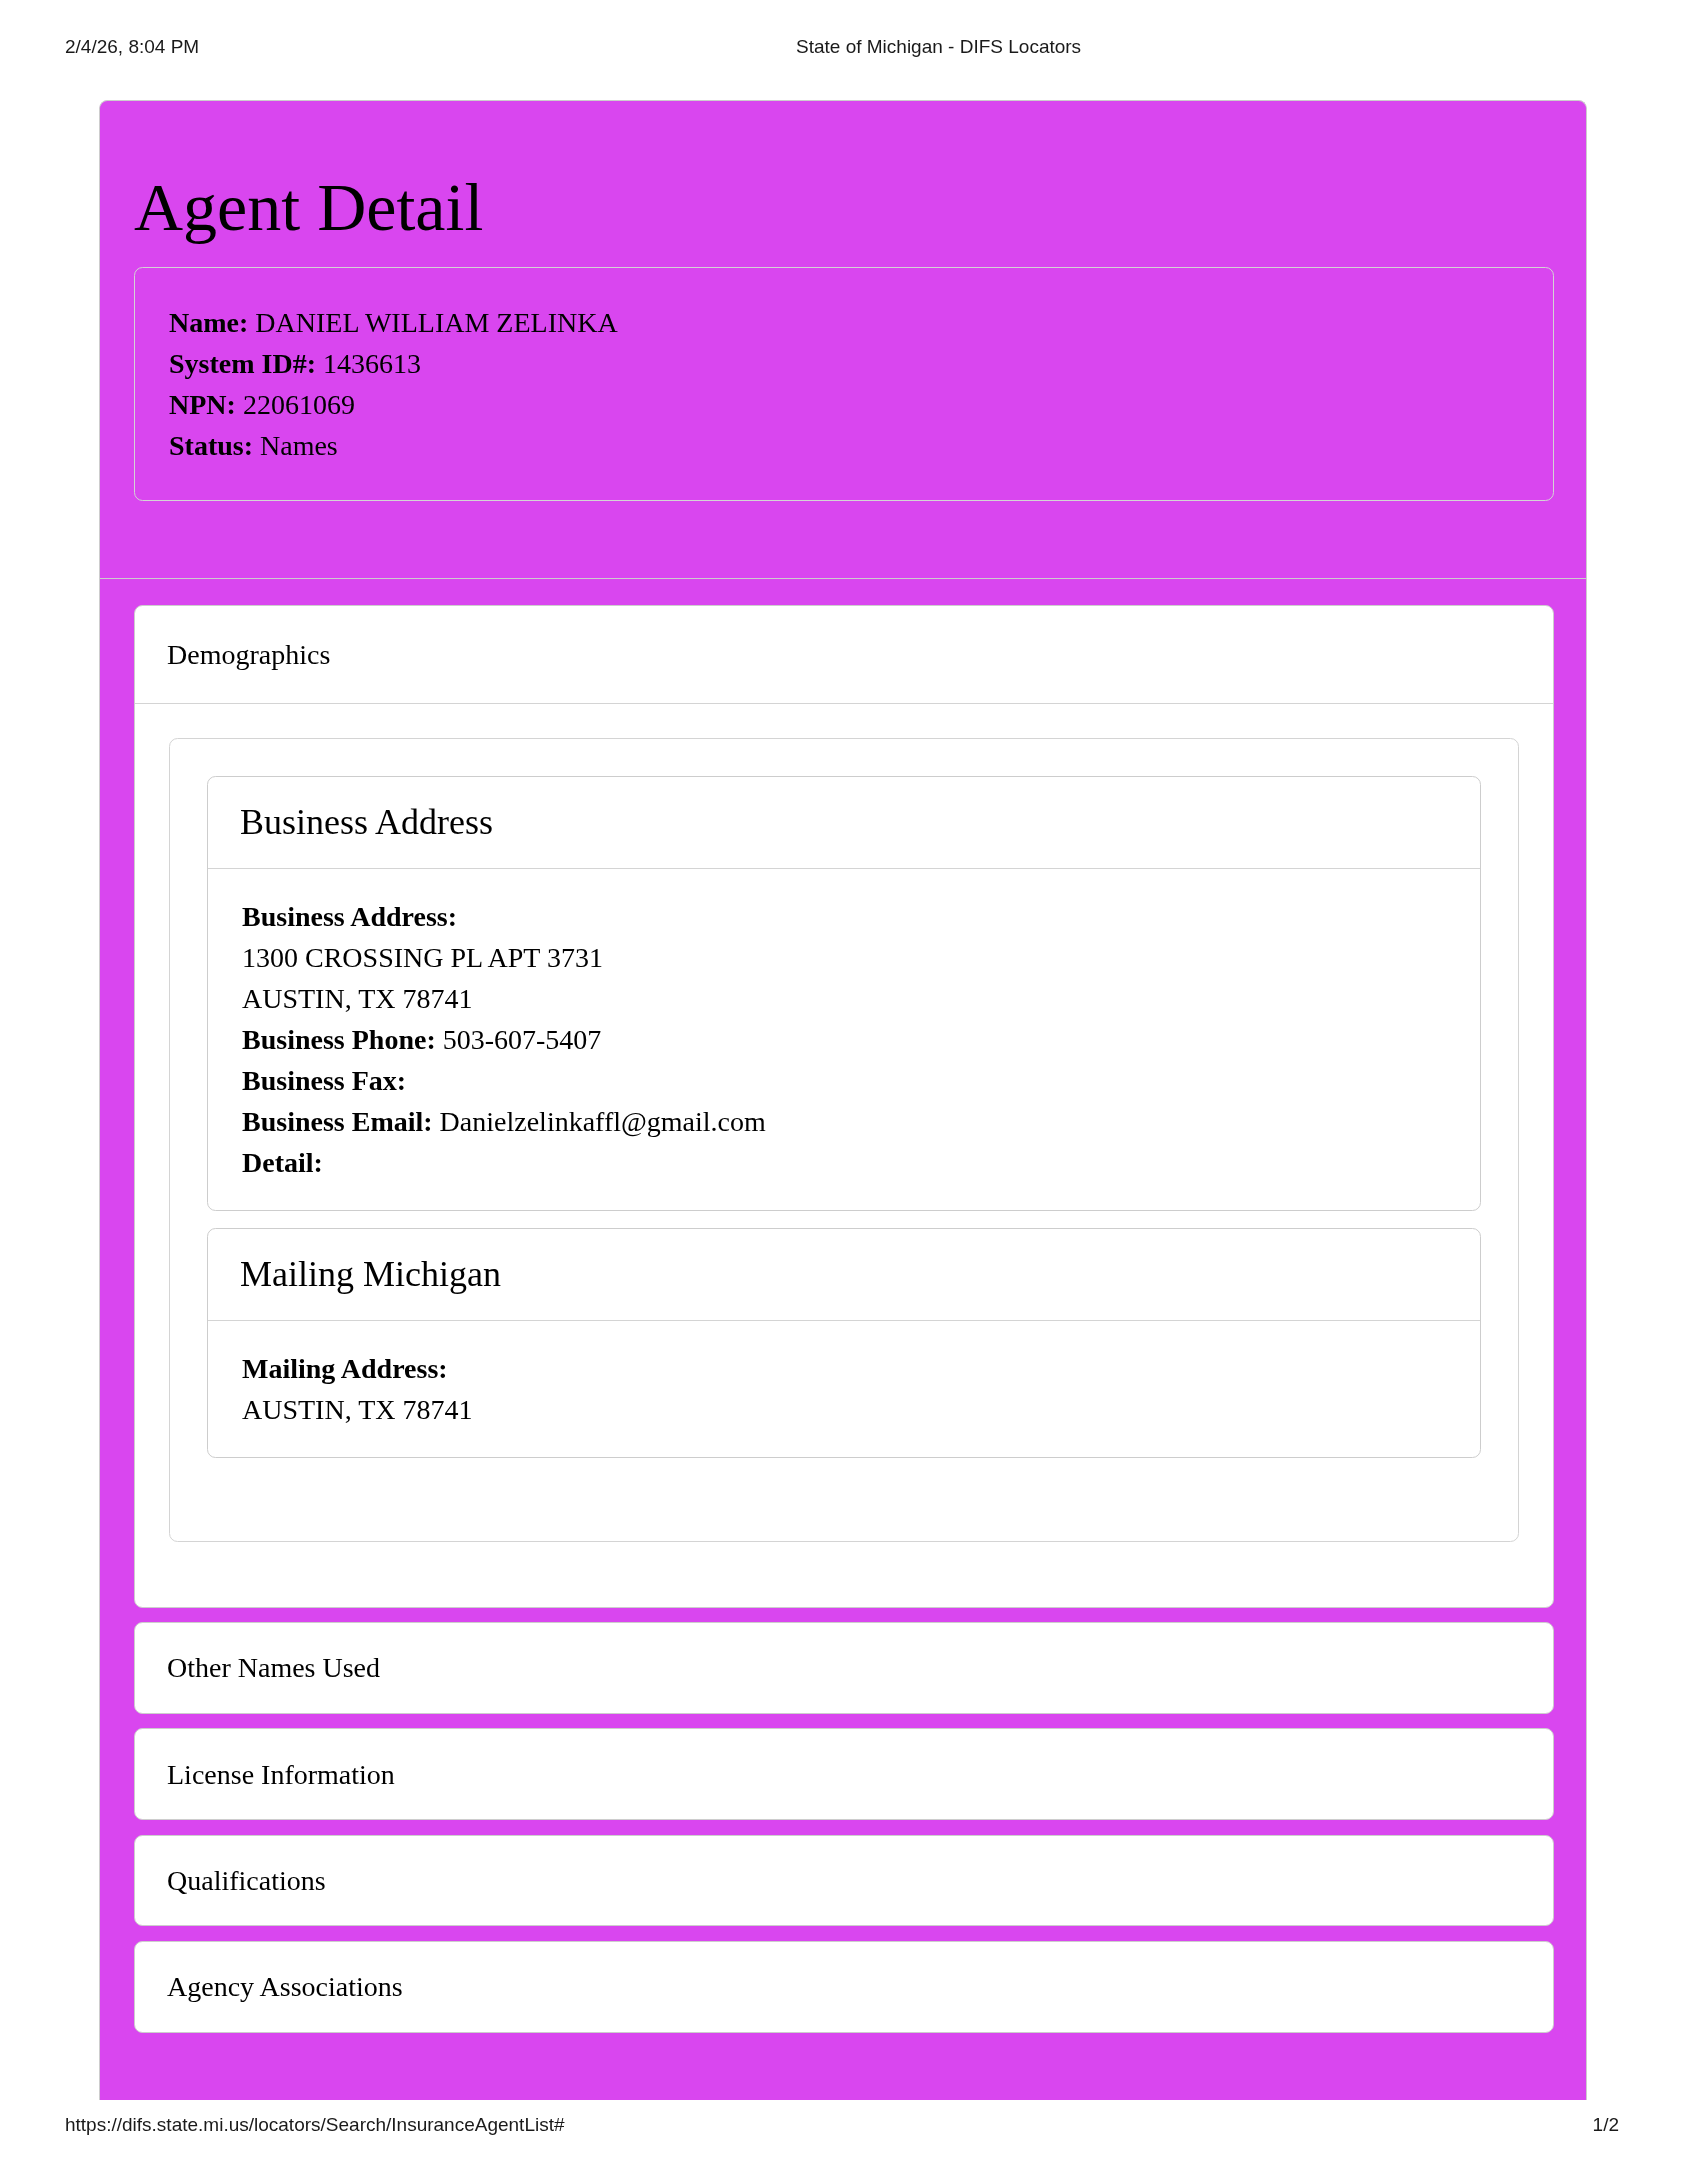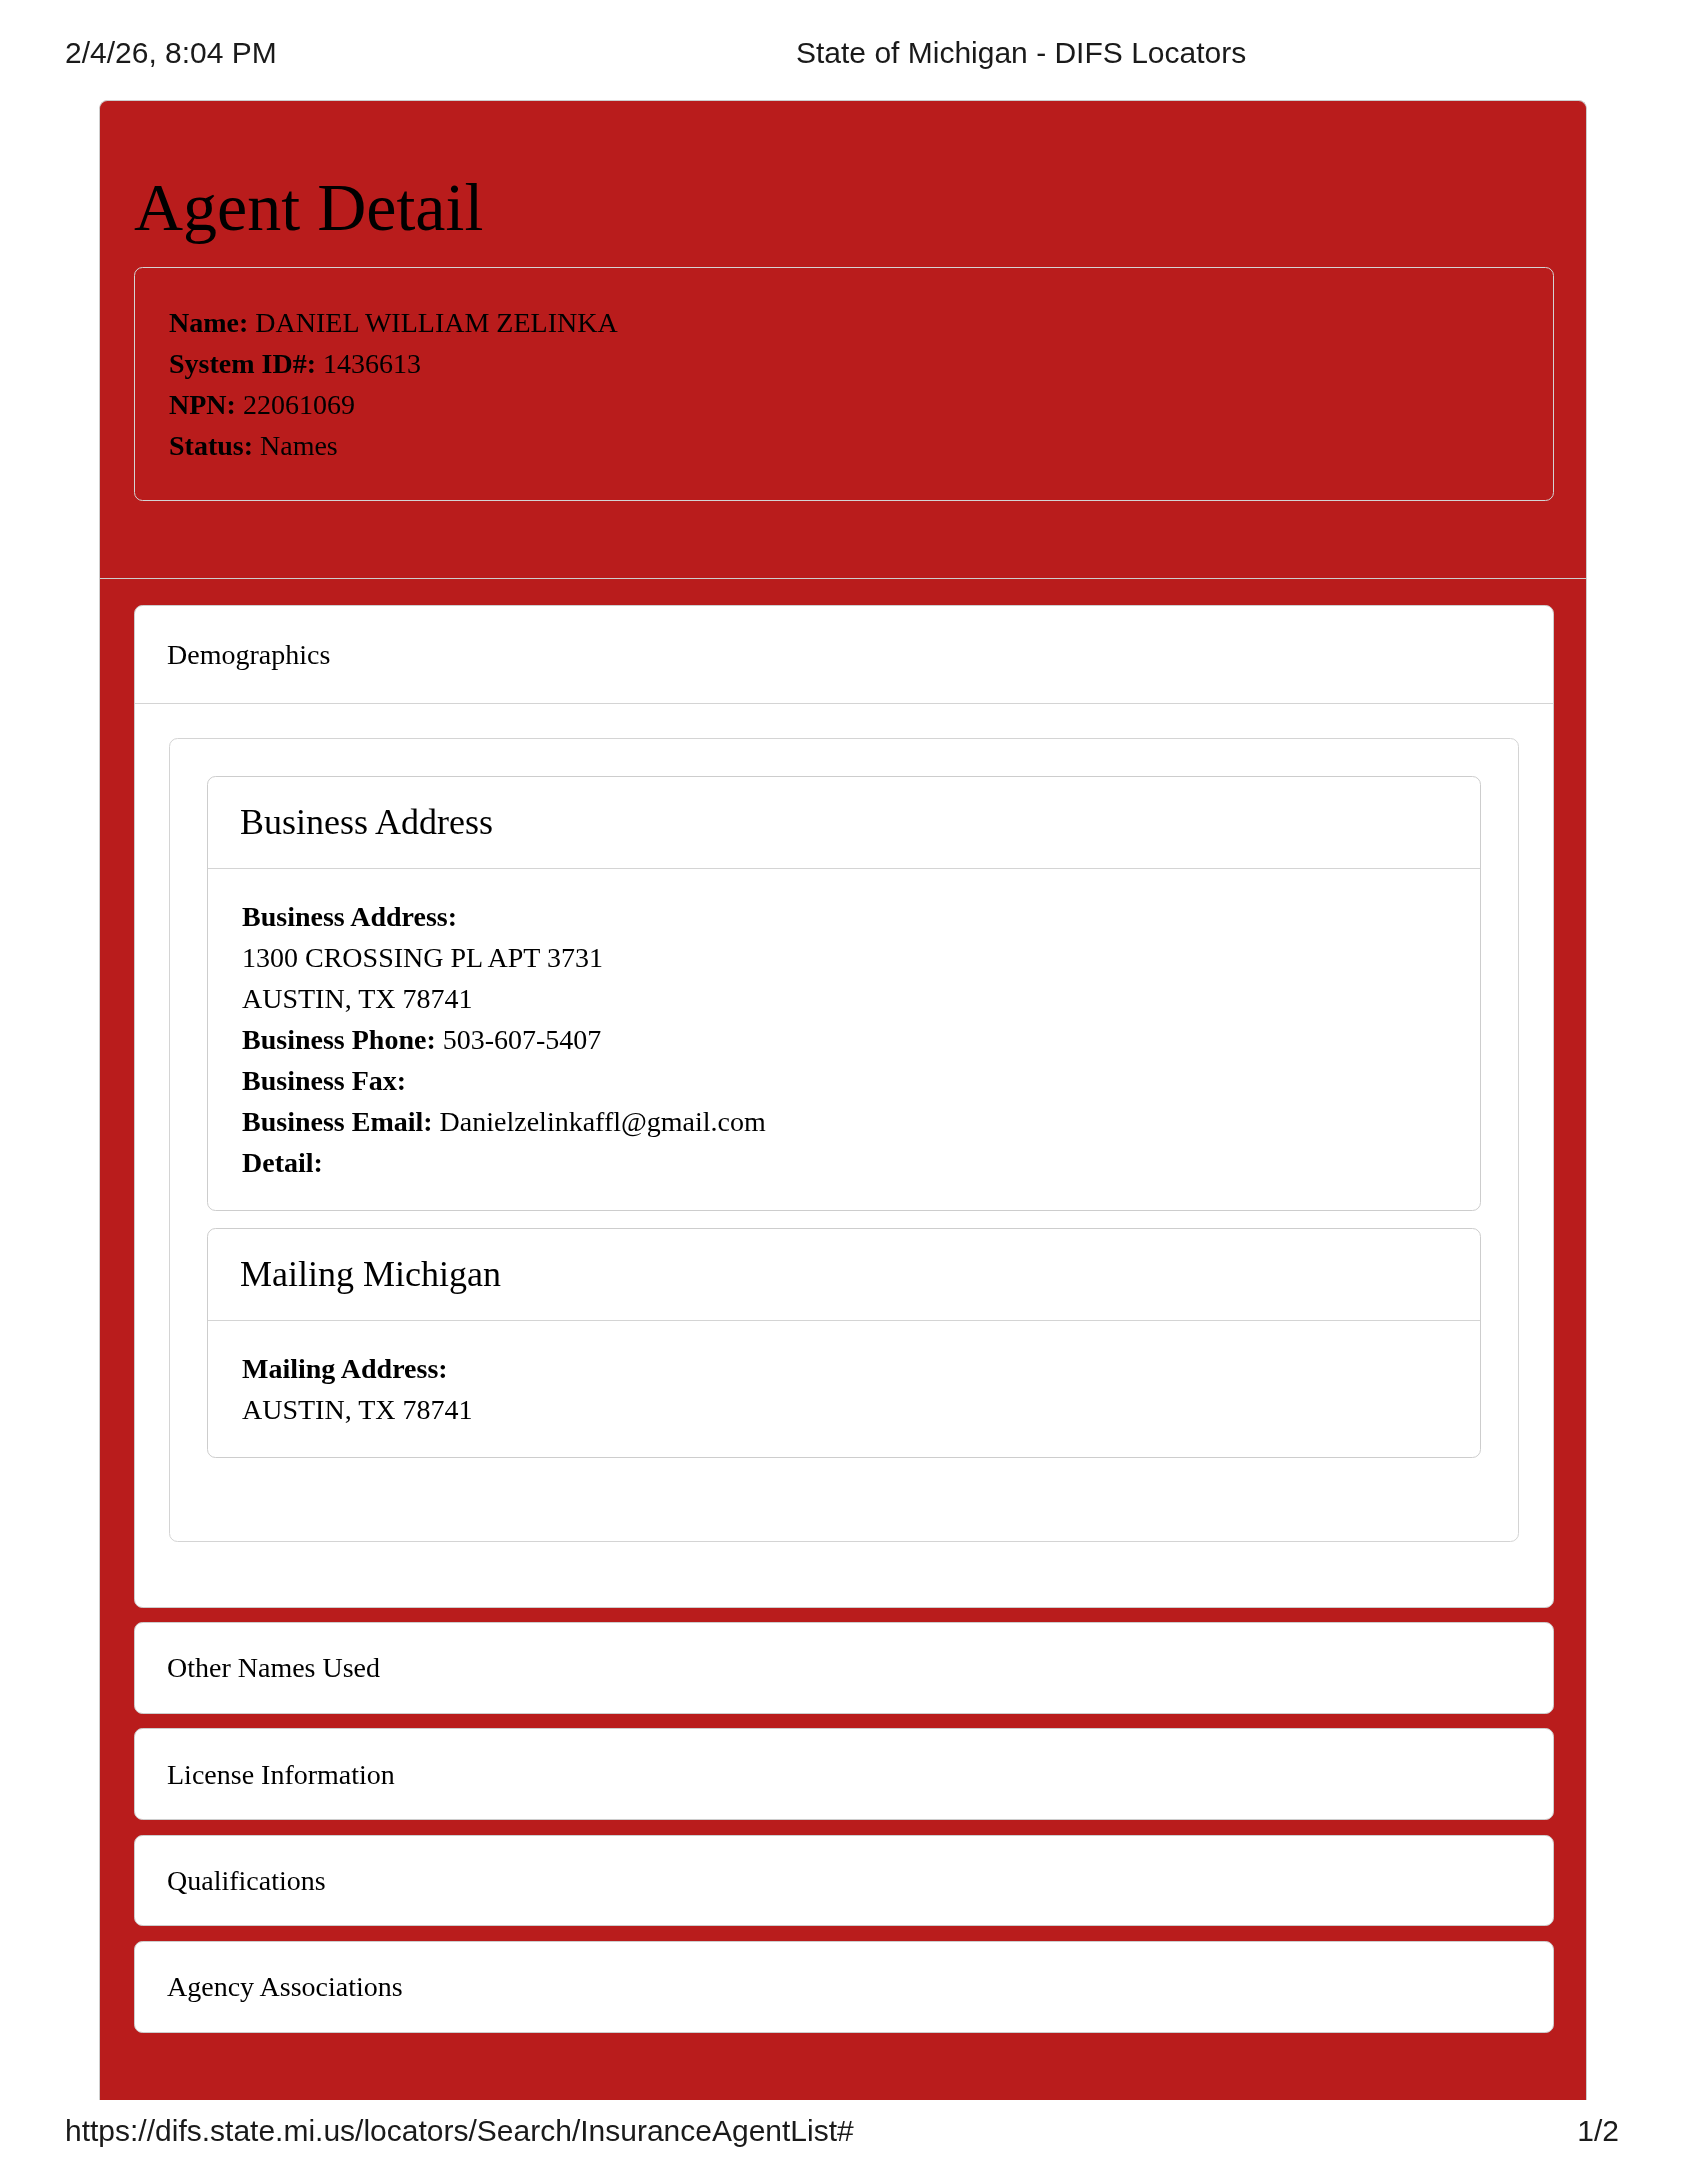--- a/index.html
+++ b/index.html
@@ -9,40 +9,40 @@
     background: #ffffff;
     color: #000000;
     font-family: "Liberation Serif", "DejaVu Serif", serif;
     overflow: hidden;
   }
 
   
   .print-chrome {
     position: absolute;
     font-family: "Liberation Sans", "DejaVu Sans", sans-serif;
-    font-size: 30px;
+    font-size: 19px;
     color: #1a1a1a;
     white-space: nowrap;
   }
   #print-datetime { left: 65px; top: 36px; }
   #print-title    { left: 796px; top: 36px; }
   #footer-url     { left: 65px; top: 2114px; }
   #footer-page    { right: 66px; top: 2114px; }
 
   
   .outer-card {
     position: absolute;
     left: 99px;
     top: 100px;
     width: 1488px;
     height: 2000px;
     border: 1.7px solid #cdcdcd;
     border-bottom: none;
     border-radius: 8.5px 8.5px 0 0;
-    background: #b91c1c;
+    background: #d946ef;
   }
 
   .sec1 { padding: 31px 32px 0 34px; }
   h1.page-title {
     font-size: 68px;
     font-weight: 400;
     line-height: 82px;
     margin: 34px 0 19px 0;
     letter-spacing: 0;
   }

